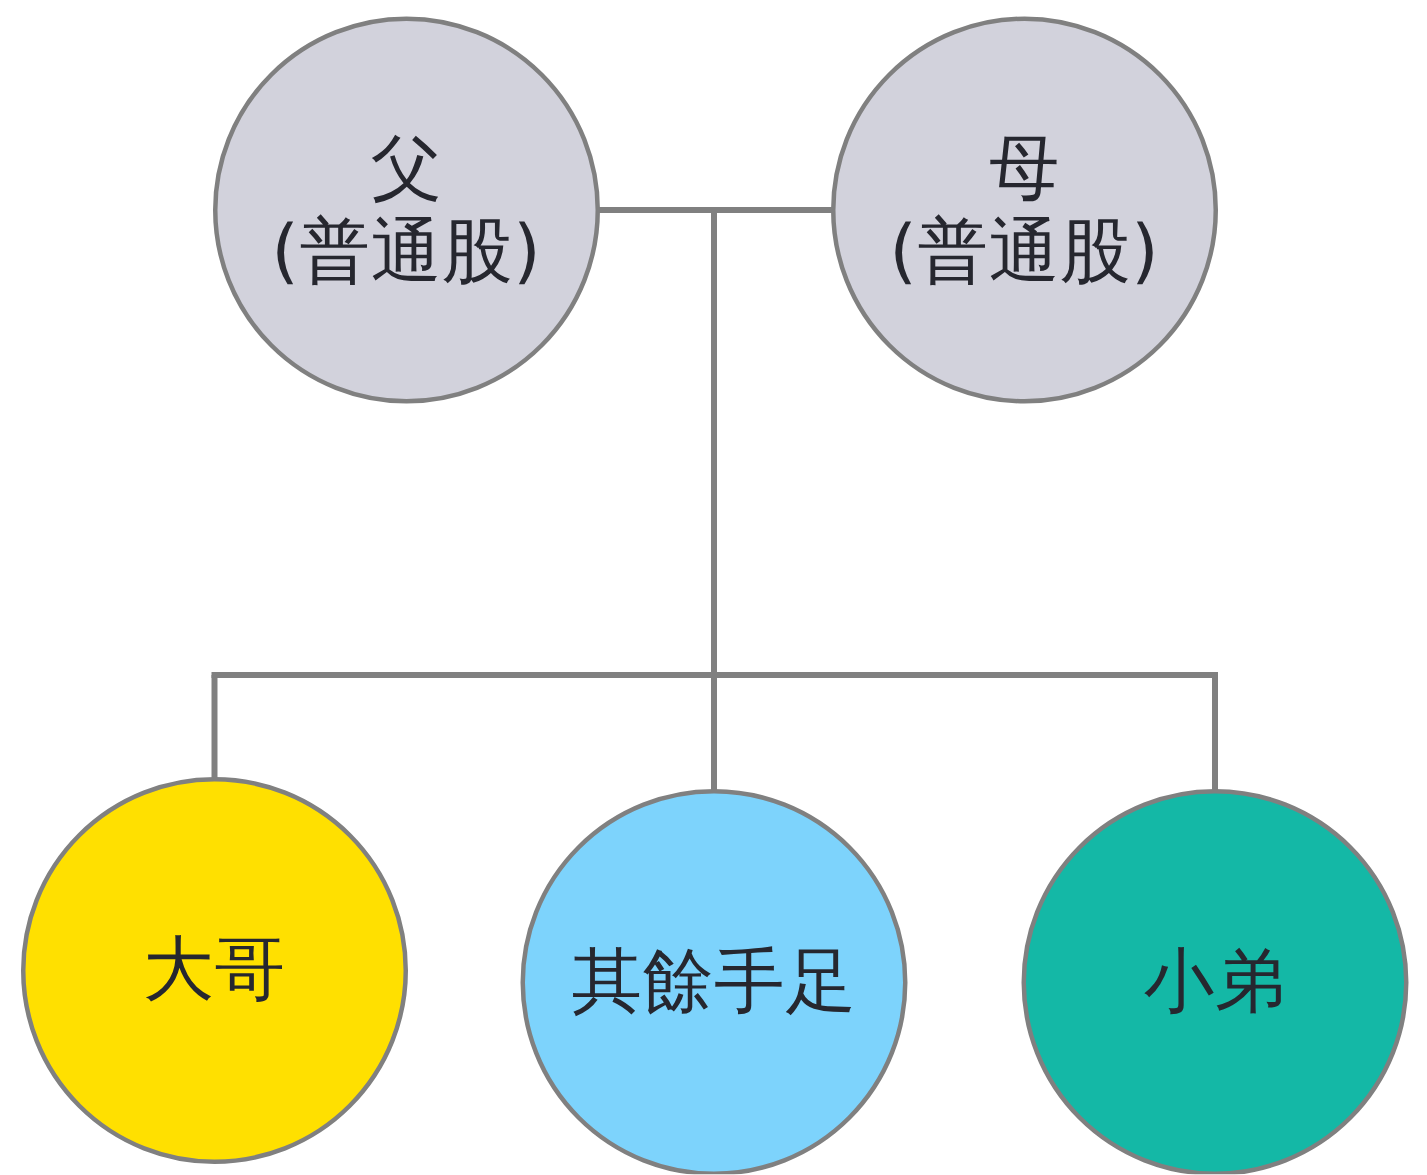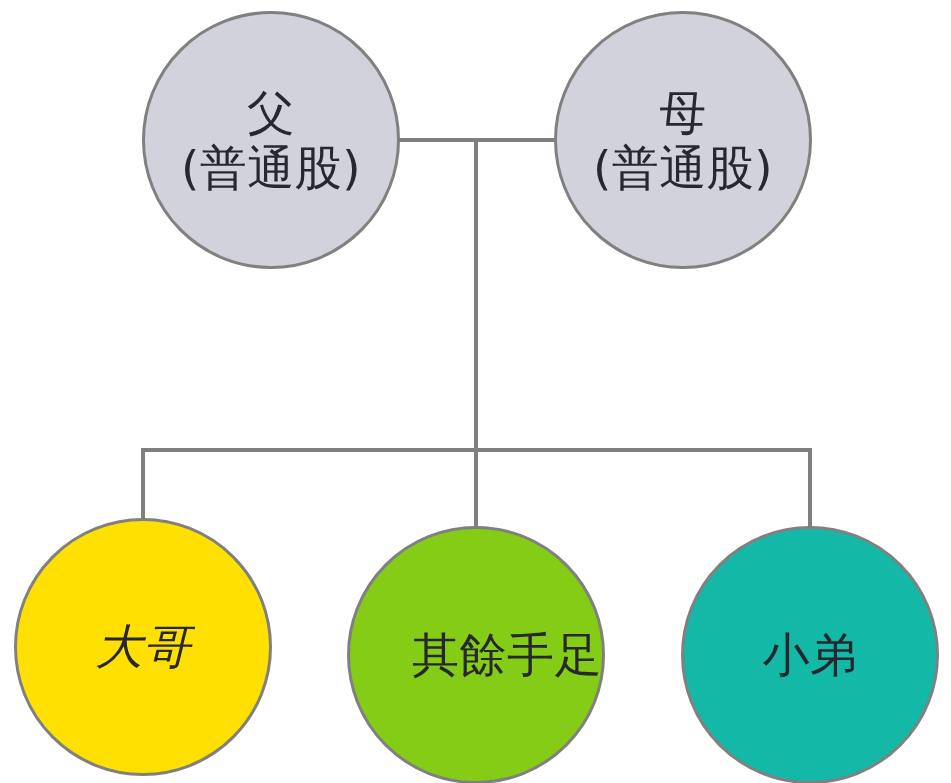--- a/index.html
+++ b/index.html
@@ -56,31 +56,29 @@
     left: 554px;
   }
   .node-eldest {
     width: 258px;
     height: 258px;
     left: 14px;
     top: 518px;
     background: #ffe000;
     border: 3px solid #808080;
     font-size: 47px;
-    font-style: italic;
   }
   .node-siblings {
     width: 258px;
     height: 258px;
     left: 347px;
     top: 526px;
-    background: #84cc16;
+    background: #7dd3fc;
     border: 3px solid #808080;
     font-size: 47px;
-    align-items: flex-end;
   }
   .node-youngest {
     width: 258px;
     height: 258px;
     left: 681px;
     top: 526px;
     background: #14b8a6;
     border: 3px solid #808080;
     font-size: 47px;
   }

